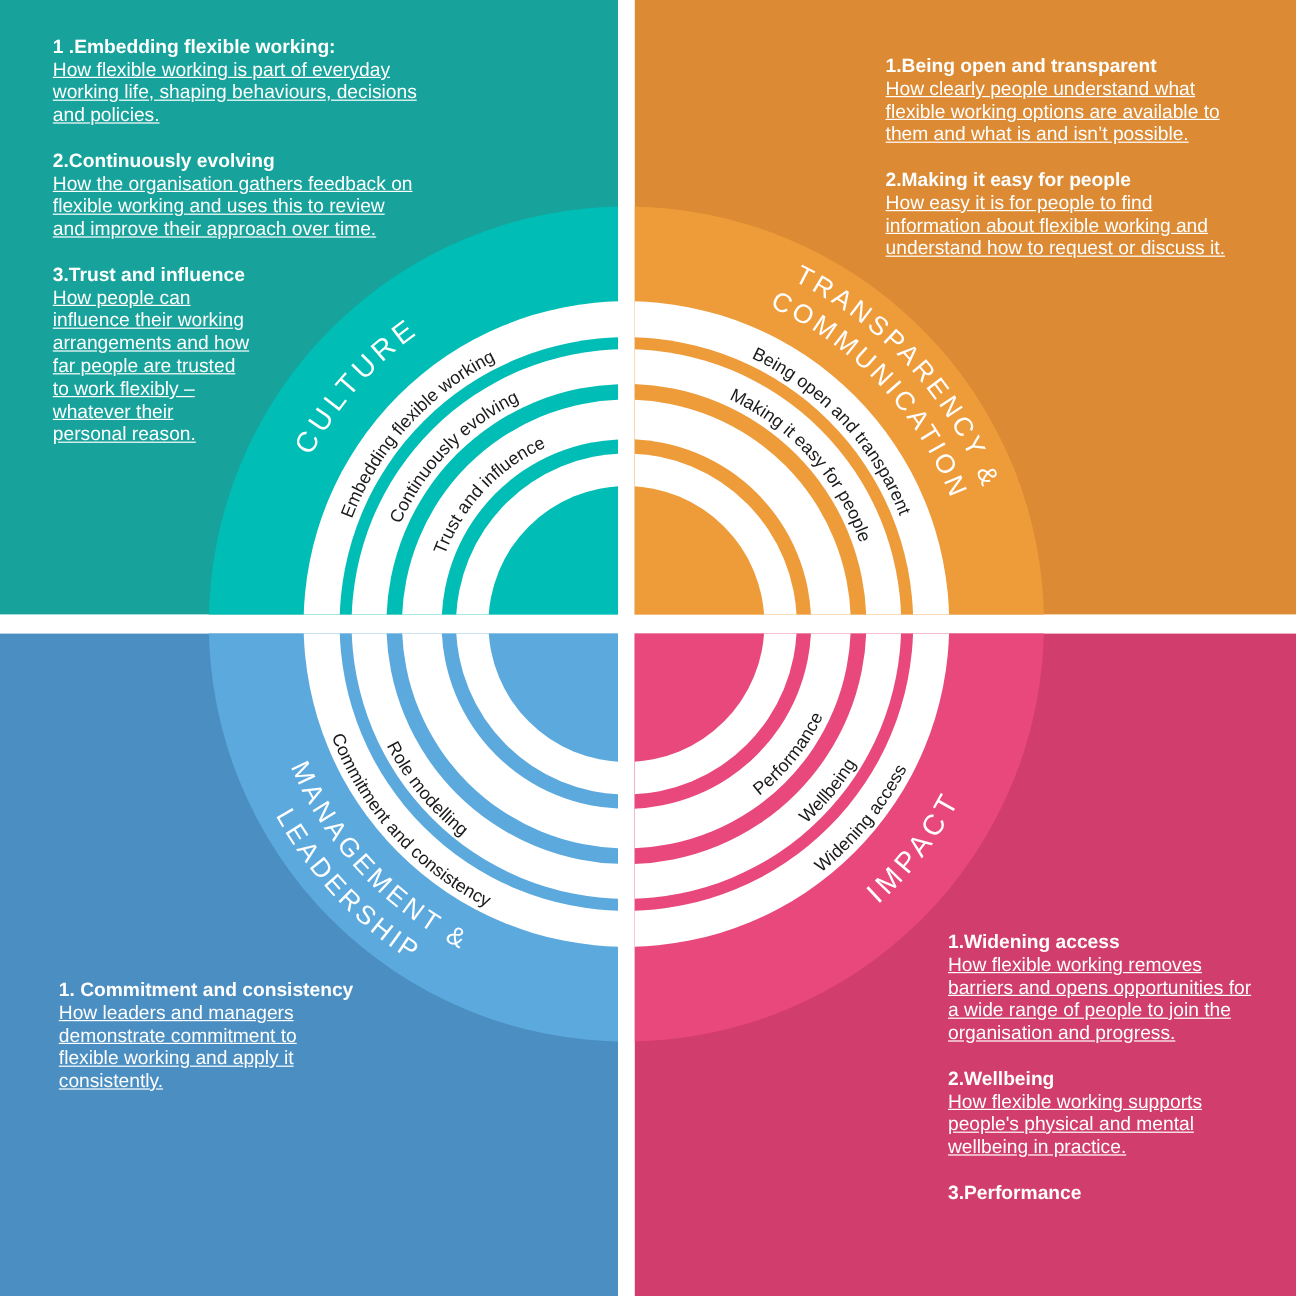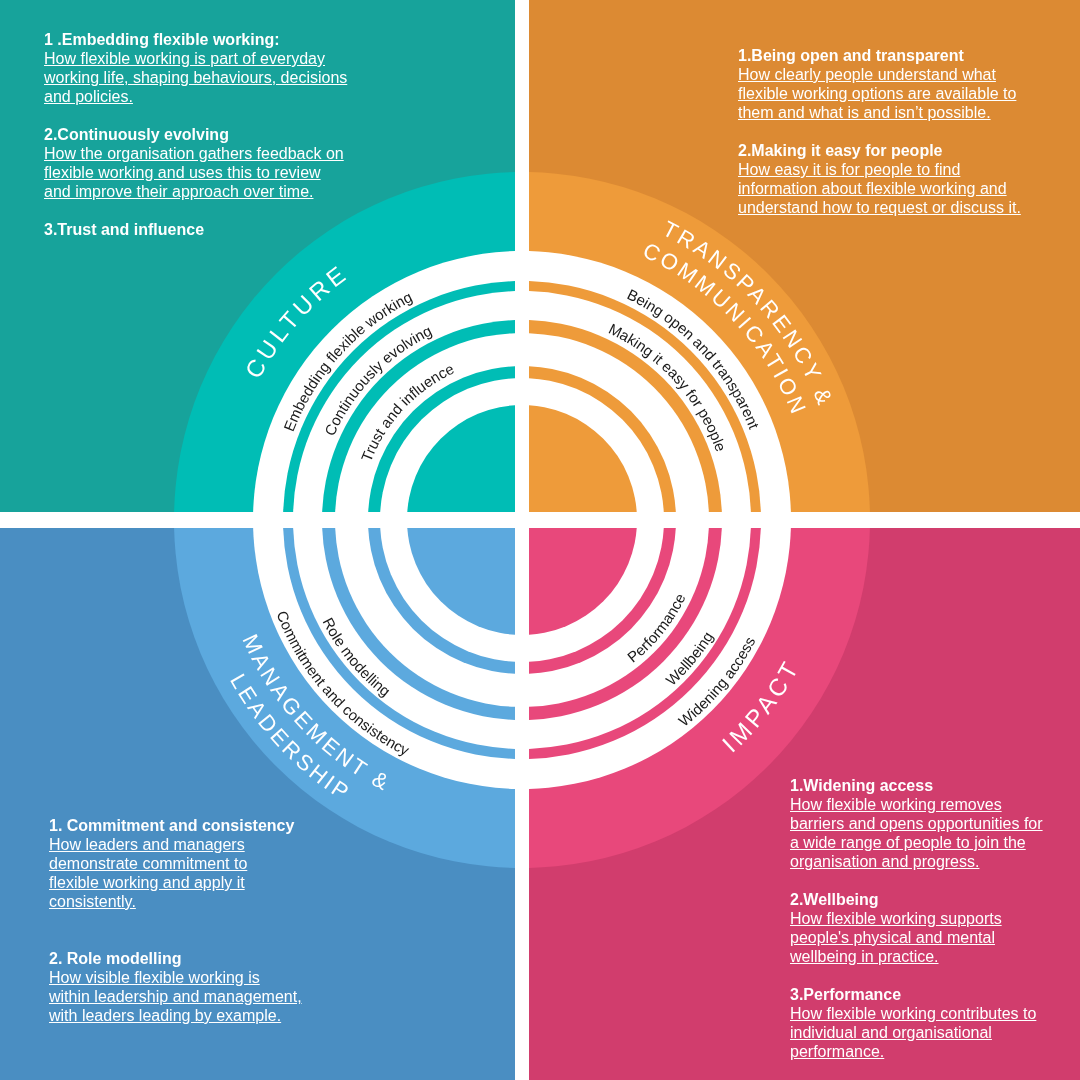--- a/index.html
+++ b/index.html
@@ -168,20 +168,27 @@
 and policies.</span>
   </div>
   <div class="item">
     <span class="item-title">2.Continuously evolving</span>
     <span class="item-desc">How the organisation gathers feedback on
 flexible working and uses this to review
 and improve their approach over time.</span>
   </div>
   <div class="item">
     <span class="item-title">3.Trust and influence</span>
+    <span class="item-desc">How people can
+influence their working
+arrangements and how
+far people are trusted
+to work flexibly –
+whatever their
+personal reason.</span>
   </div>
 </div>
 
 <div id="tr-block" class="text-block">
   <div class="item">
     <span class="item-title">1.Being open and transparent</span>
     <span class="item-desc">How clearly people understand what
 flexible working options are available to
 them and what is and isn’t possible.</span>
   </div>
@@ -194,41 +201,32 @@
 </div>
 
 <div id="bl-block" class="text-block">
   <div class="item">
     <span class="item-title">1. Commitment and consistency</span>
     <span class="item-desc">How leaders and managers
 demonstrate commitment to
 flexible working and apply it
 consistently.</span>
   </div>
-  <div class="item">
-    <span class="item-title">2. Role modelling</span>
-    <span class="item-desc">How visible flexible working is
-within leadership and management,
-with leaders leading by example.</span>
-  </div>
 </div>
 
 <div id="br-block" class="text-block">
   <div class="item">
     <span class="item-title">1.Widening access</span>
     <span class="item-desc">How flexible working removes
 barriers and opens opportunities for
 a wide range of people to join the
 organisation and progress.</span>
   </div>
   <div class="item">
     <span class="item-title">2.Wellbeing</span>
     <span class="item-desc">How flexible working supports
 people's physical and mental
 wellbeing in practice.</span>
   </div>
   <div class="item">
     <span class="item-title">3.Performance</span>
-    <span class="item-desc">How flexible working contributes to
-individual and organisational
-performance.</span>
   </div>
 </div>
 
 </body></html>

